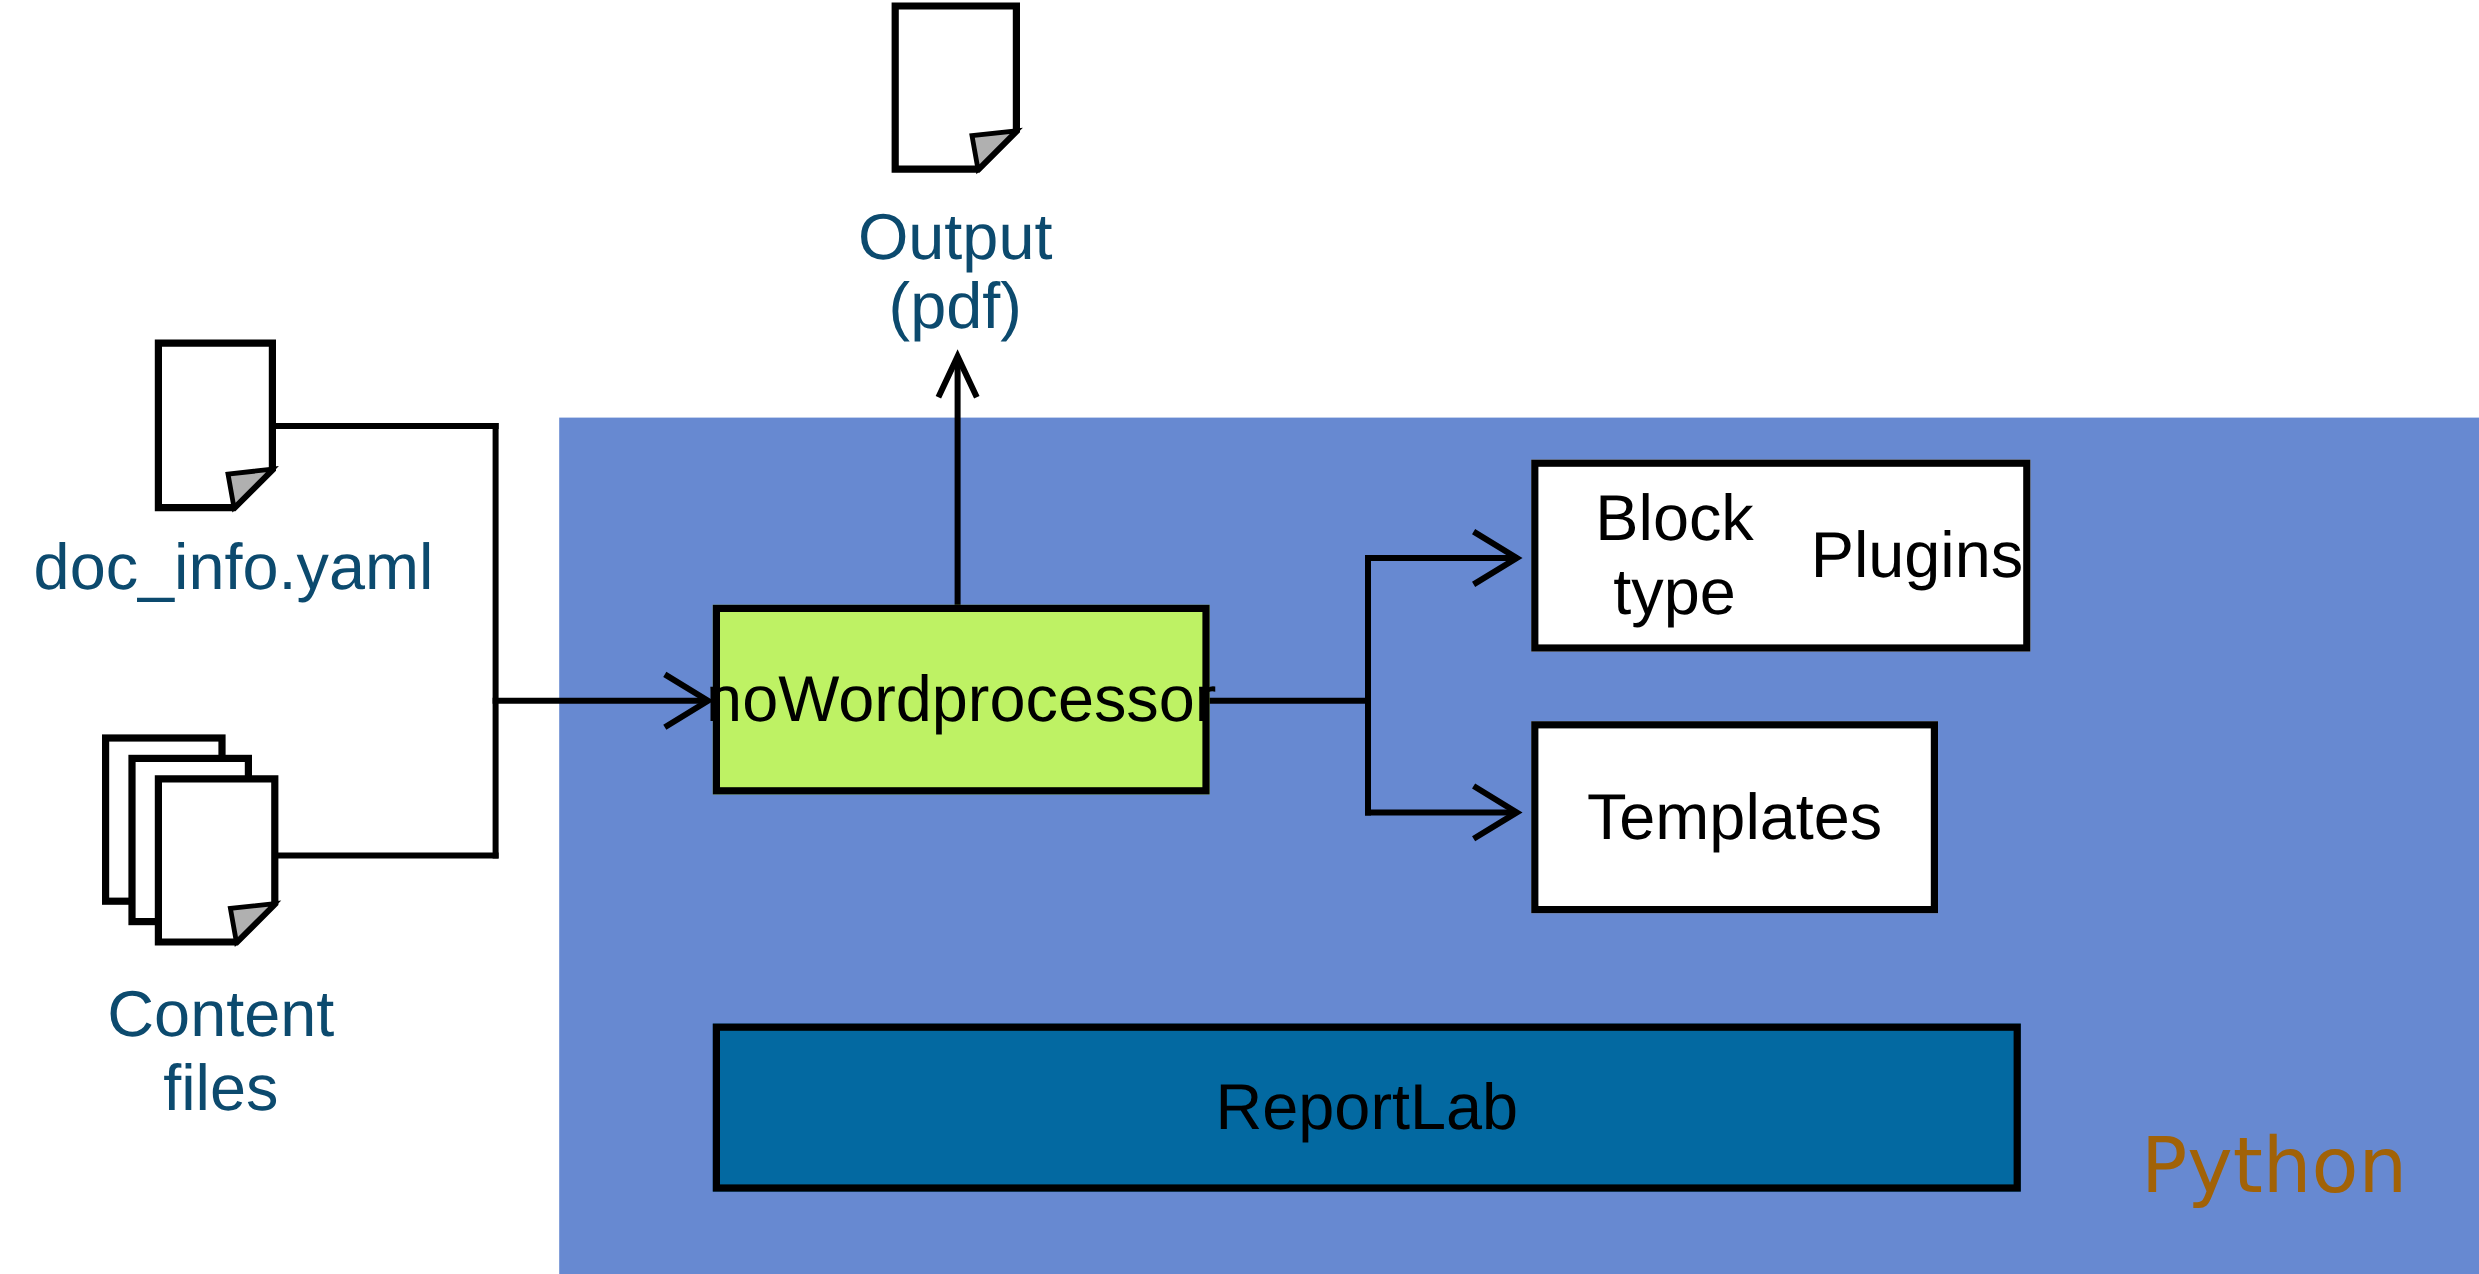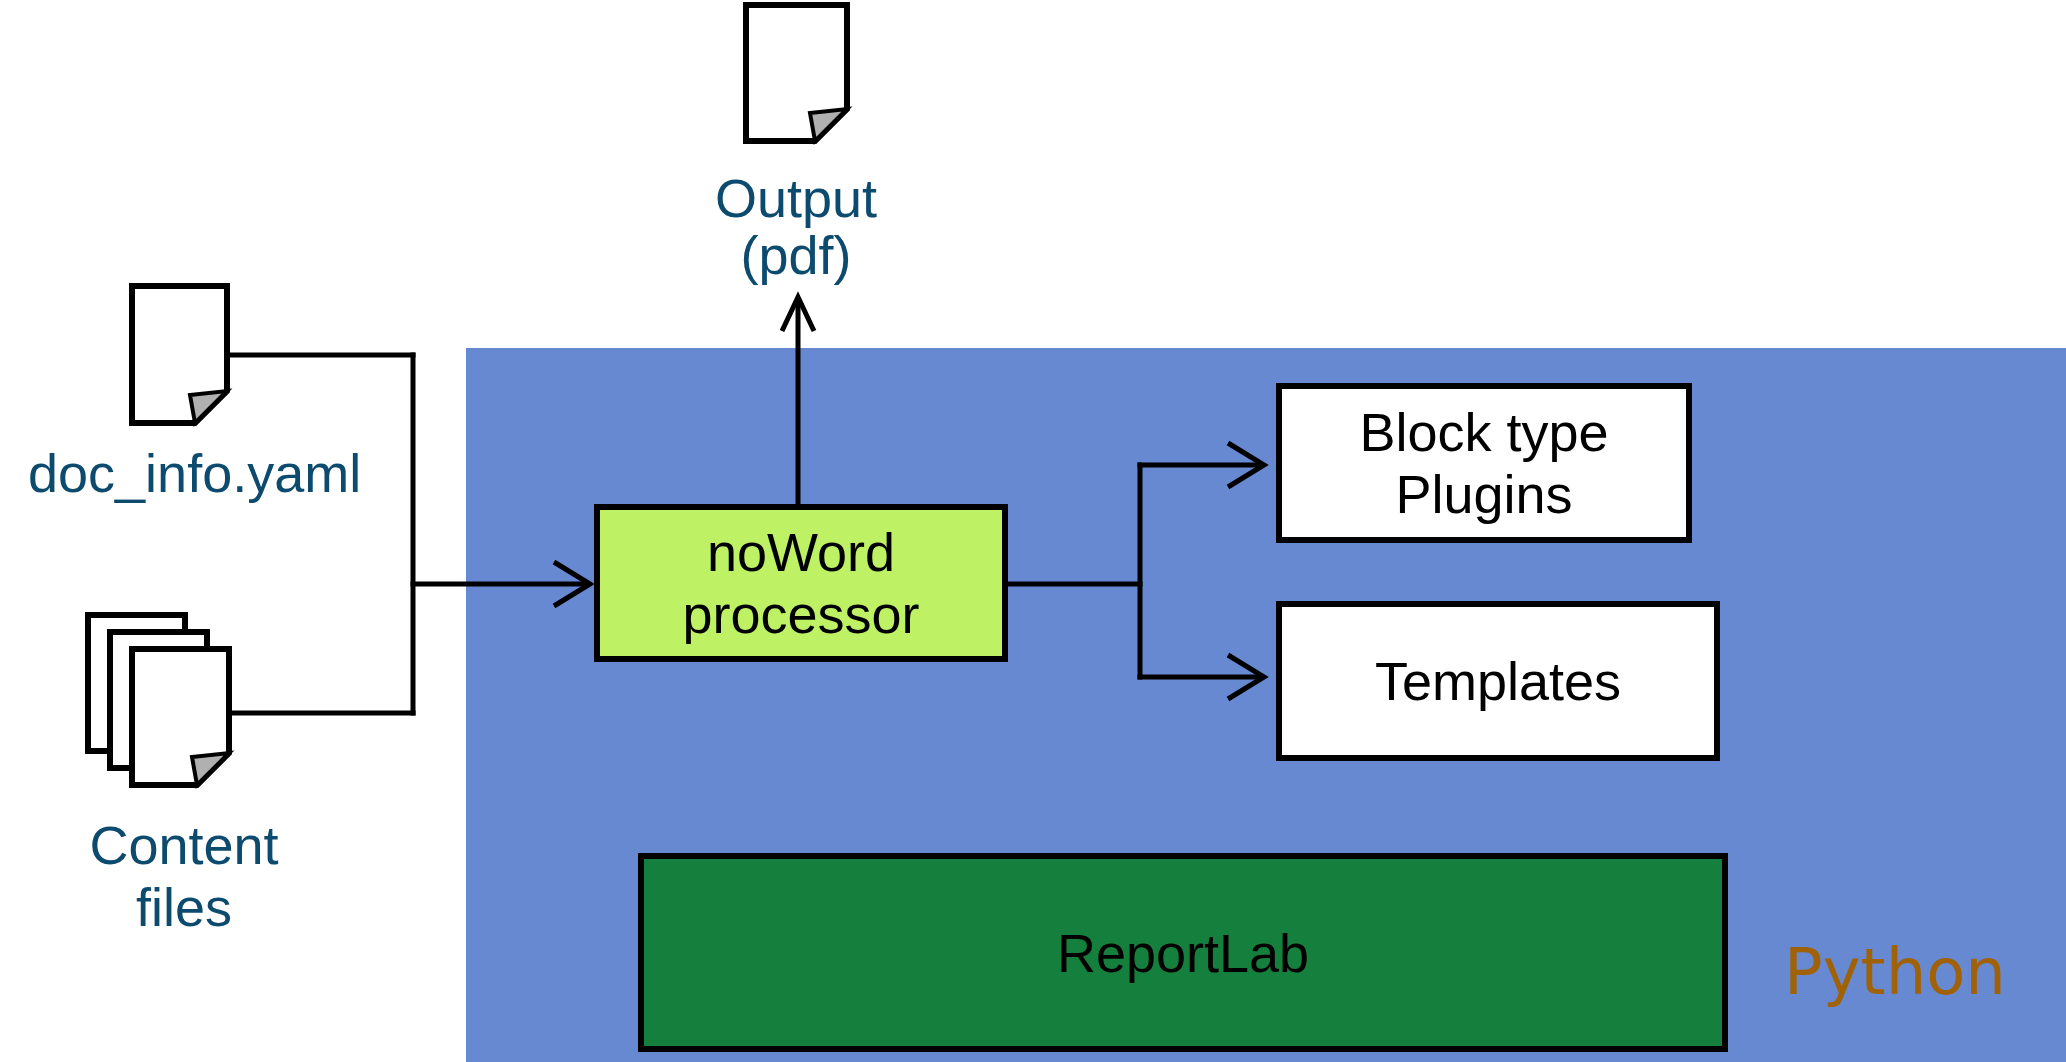--- a/index.html
+++ b/index.html
@@ -11,21 +11,21 @@
     font-family:"Liberation Sans",sans-serif;
   }
   #blue-region{
     position:absolute;left:466px;top:348px;width:1600px;height:714px;
   }
   #gfx{position:absolute;left:0;top:0;width:2066px;height:1062px;}
   .node-box{
     position:absolute;
     box-sizing:border-box;
     border:6px solid #000;
-    display:flex;flex-direction:column;
+    display:flex;flex-direction:row;
     align-items:center;justify-content:center;
     text-align:center;
   }
   .node-box .ln{display:block;font-size:54px;line-height:62px;color:#000;}
   .free-label{
     position:absolute;text-align:center;color:#0c4a6e;
   }
   .free-label .ln{display:block;font-size:54px;}
   #output-label .ln{line-height:57px;}
   #content-files-label .ln{line-height:62px;}
@@ -90,25 +90,25 @@
   <div class="node-box" id="noword-box" style="left:594px;top:504px;width:414px;height:158px;background:#bef264;">
     <span class="ln">noWord</span>
     <span class="ln">processor</span>
   </div>
 
   <div class="node-box" id="block-plugins-box" style="left:1276px;top:383px;width:416px;height:160px;background:#ffffff;">
     <span class="ln">Block type</span>
     <span class="ln">Plugins</span>
   </div>
 
-  <div class="node-box" id="templates-box" style="left:1276px;top:601px;width:444px;height:160px;background:#ffffff;">
+  <div class="node-box" id="templates-box" style="left:1276px;top:601px;width:339px;height:160px;background:#ffffff;">
     <span class="ln">Templates</span>
   </div>
 
-  <div class="node-box" id="reportlab-box" style="left:594px;top:853px;width:1090px;height:199px;background:#15803d;margin-left:44px;">
+  <div class="node-box" id="reportlab-box" style="left:594px;top:853px;width:1090px;height:140px;background:#0369a1;">
     <span class="ln">ReportLab</span>
   </div>
 
   <div class="free-label" id="output-label" style="left:646px;top:170px;width:300px;">
     <span class="ln">Output</span>
     <span class="ln">(pdf)</span>
   </div>
 
   <div class="free-label" id="doc-info-label" style="left:28px;top:445px;width:328px;">
     <span class="ln">doc_info.yaml</span>

